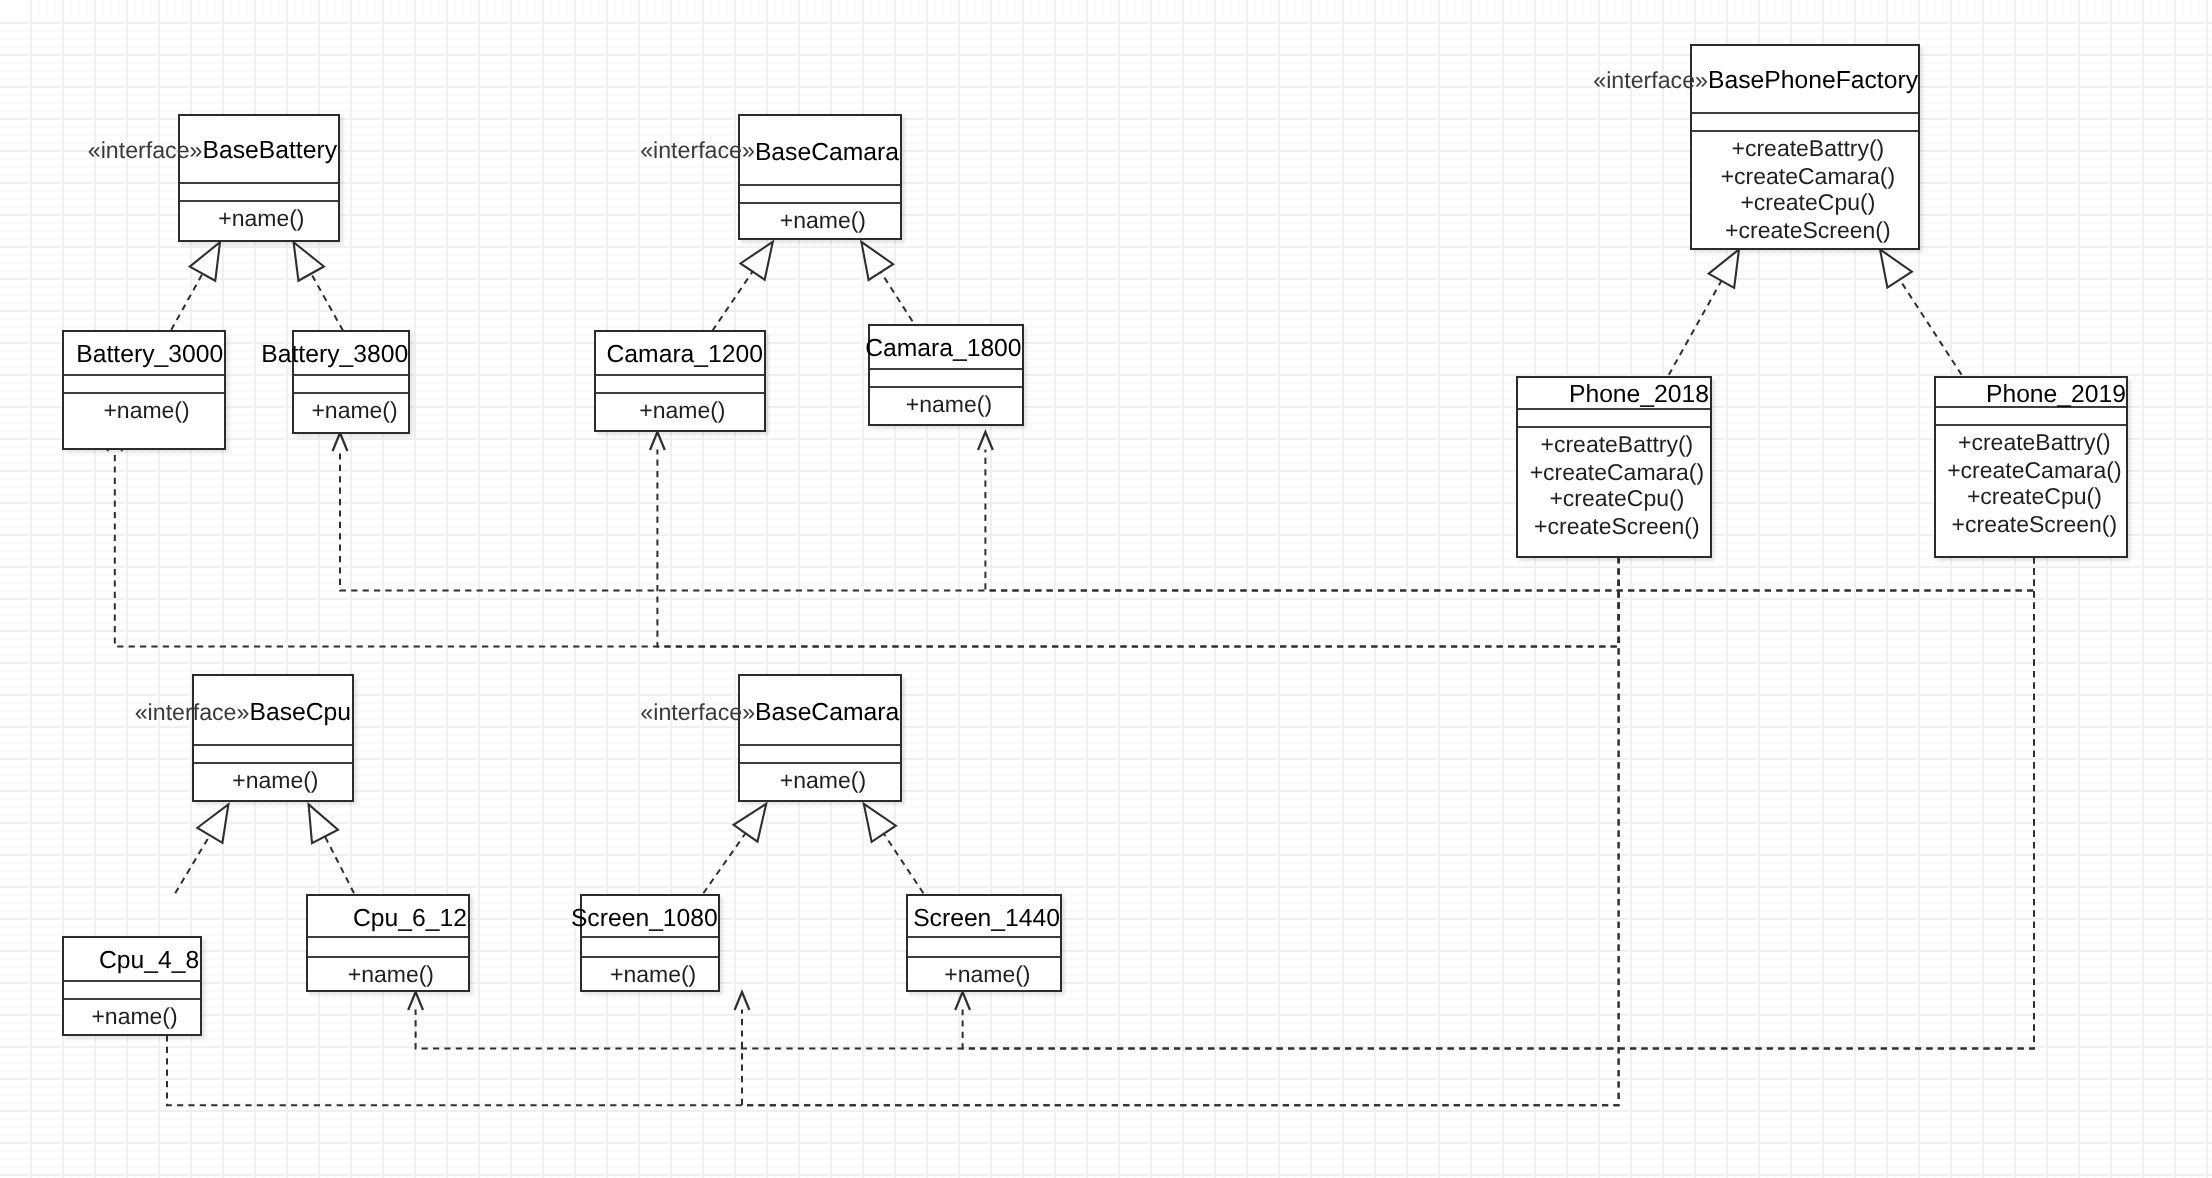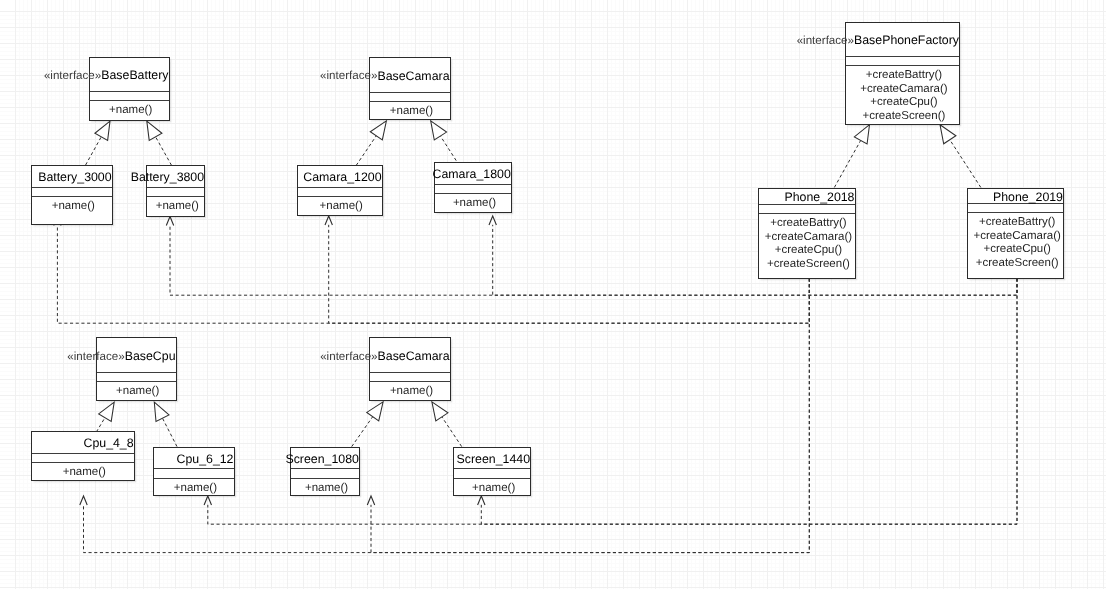--- a/index.html
+++ b/index.html
@@ -210,21 +210,21 @@
 <div class="uml-class iface" style="left:369px;top:337.4px;width:81.6px;height:63.5px">
       <div class="uml-head" style="height:34.5px">
         <div class="uml-stereo">«interface»</div>
         <div class="uml-name">BaseCamara</div>
       </div>
       <div class="uml-attrs"></div>
       <div class="uml-ops">
         <div class="uml-op">+name()</div>
       </div>
     </div>
-<div class="uml-class cls" style="left:30.6px;top:431px;width:104px;height:49.5px">
+<div class="uml-class cls" style="left:30.6px;top:468px;width:70px;height:49.5px">
       <div class="uml-head" style="height:21.5px">
         <div class="uml-name">Cpu_4_8</div>
       </div>
       <div class="uml-attrs"></div>
       <div class="uml-ops">
         <div class="uml-op">+name()</div>
       </div>
     </div>
 <div class="uml-class cls" style="left:153px;top:446.5px;width:81.5px;height:49.5px">
       <div class="uml-head" style="height:21.5px">

